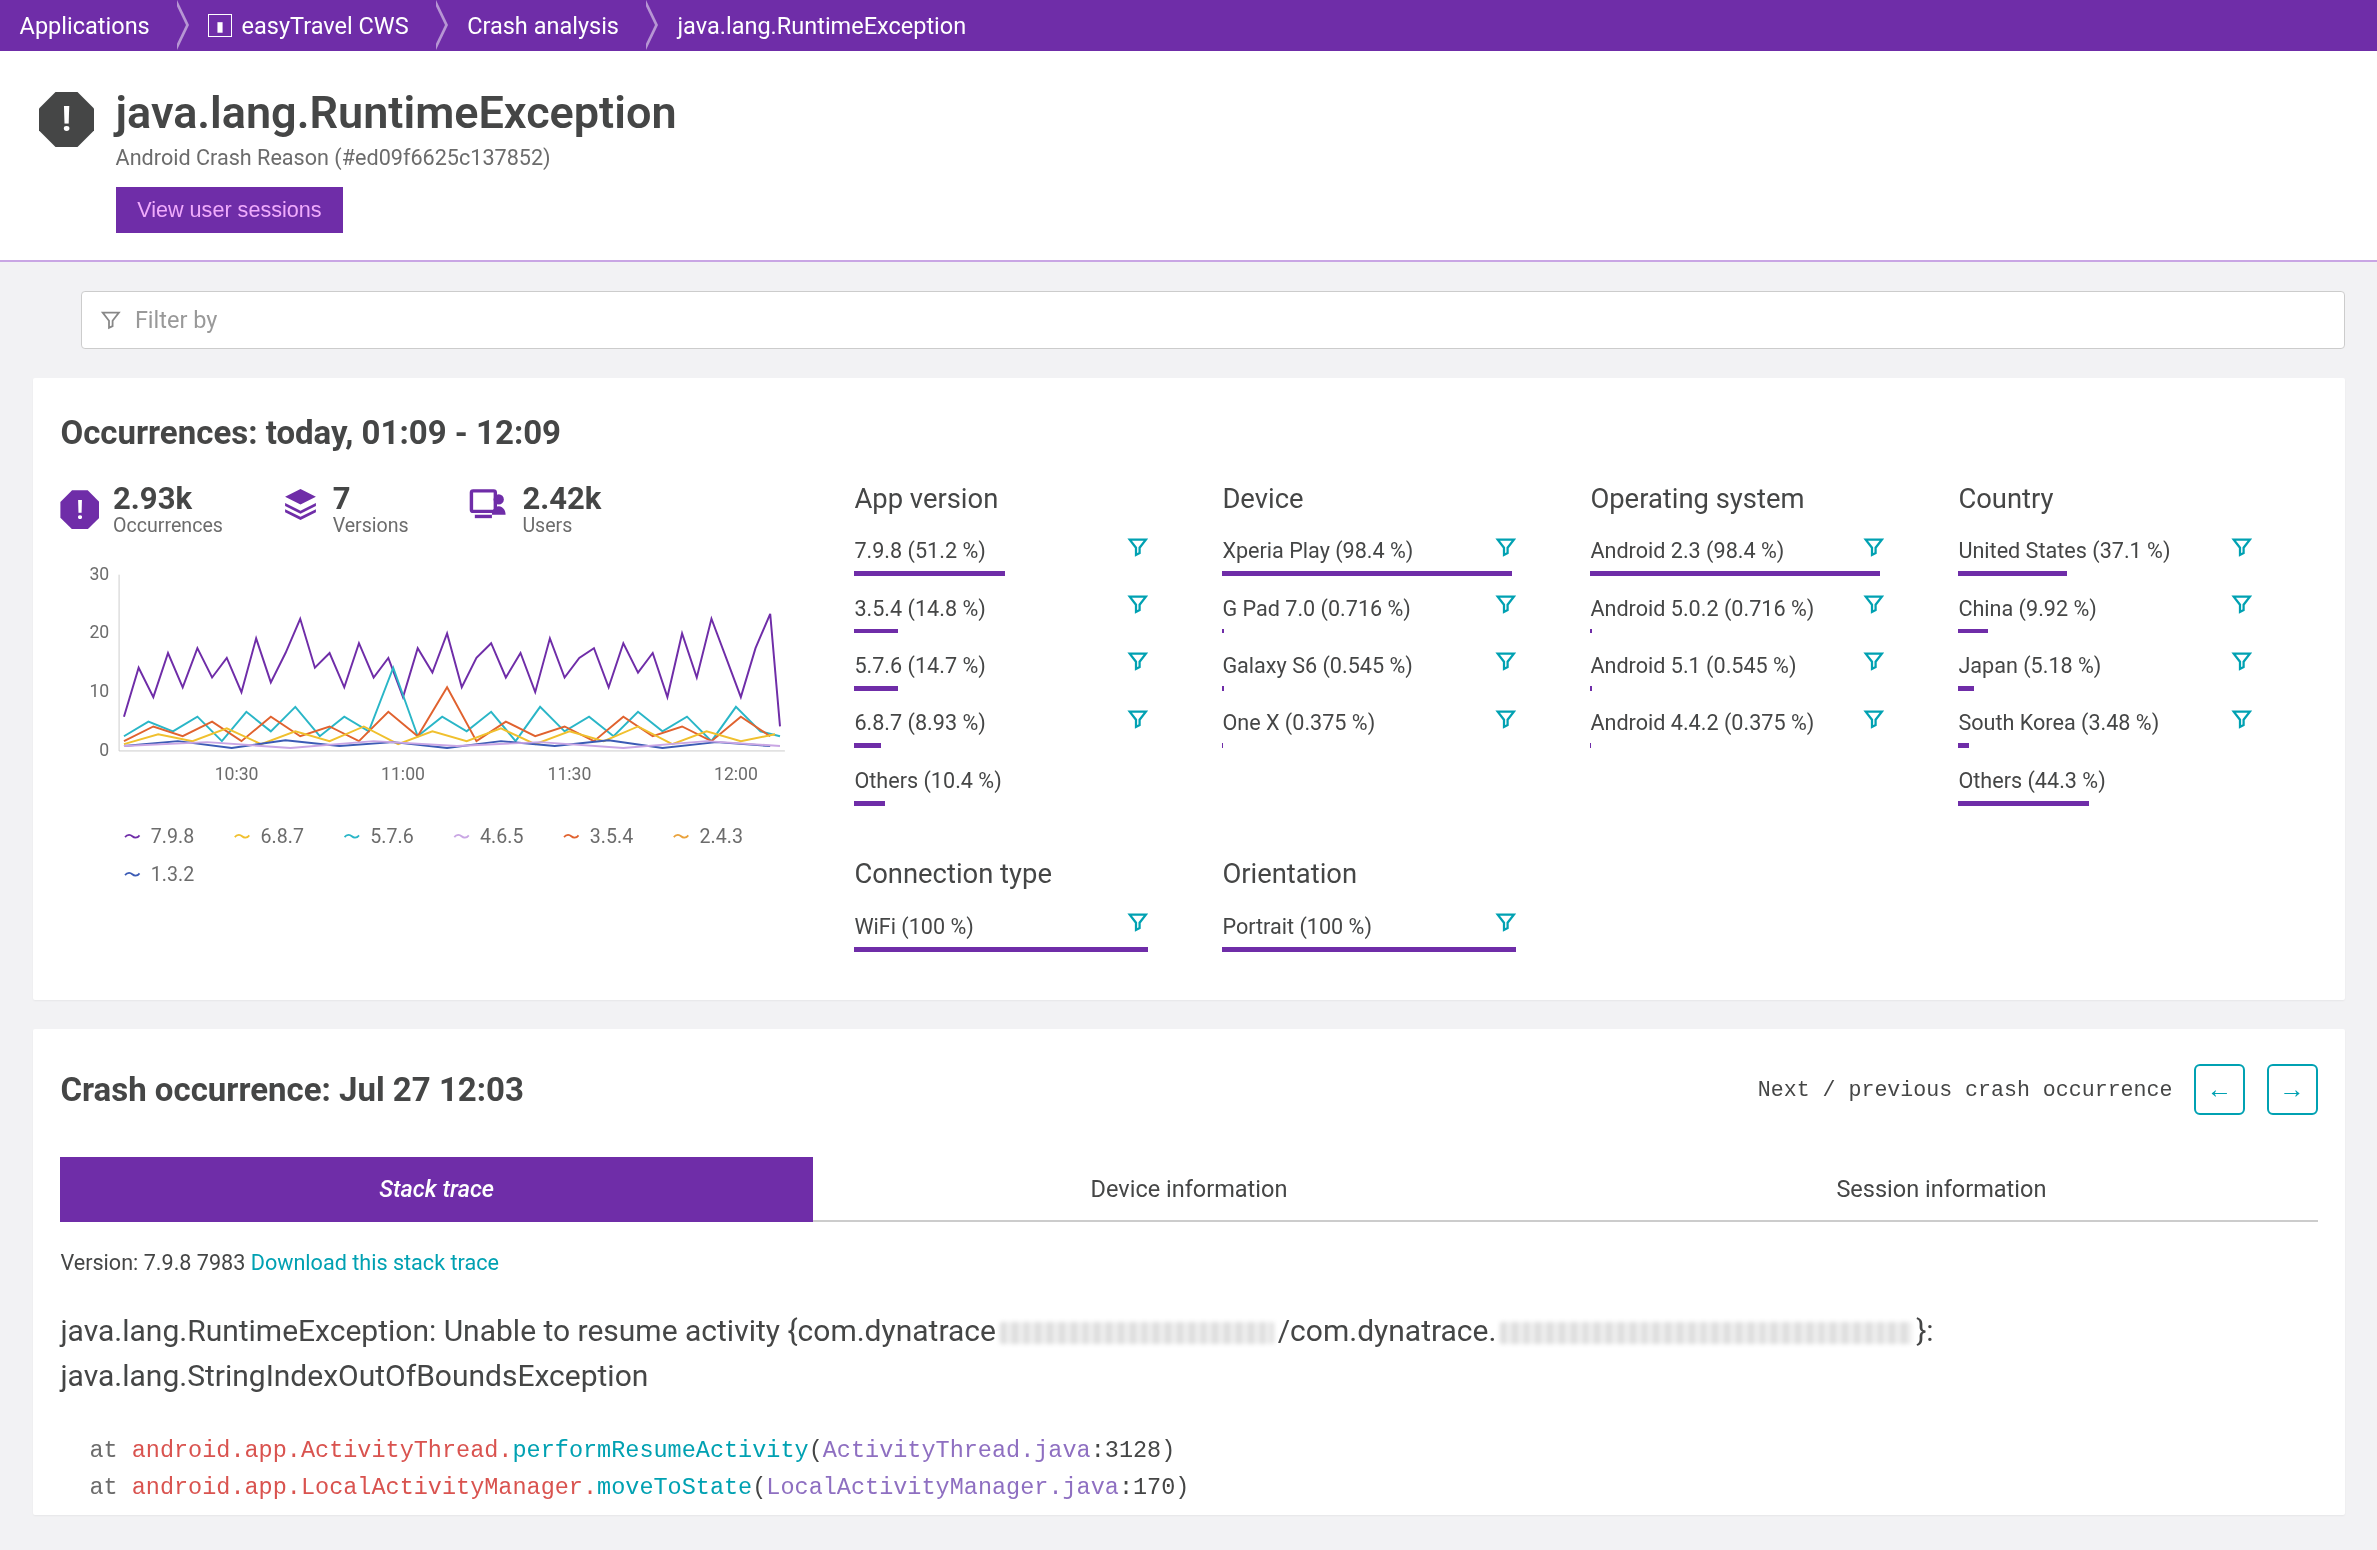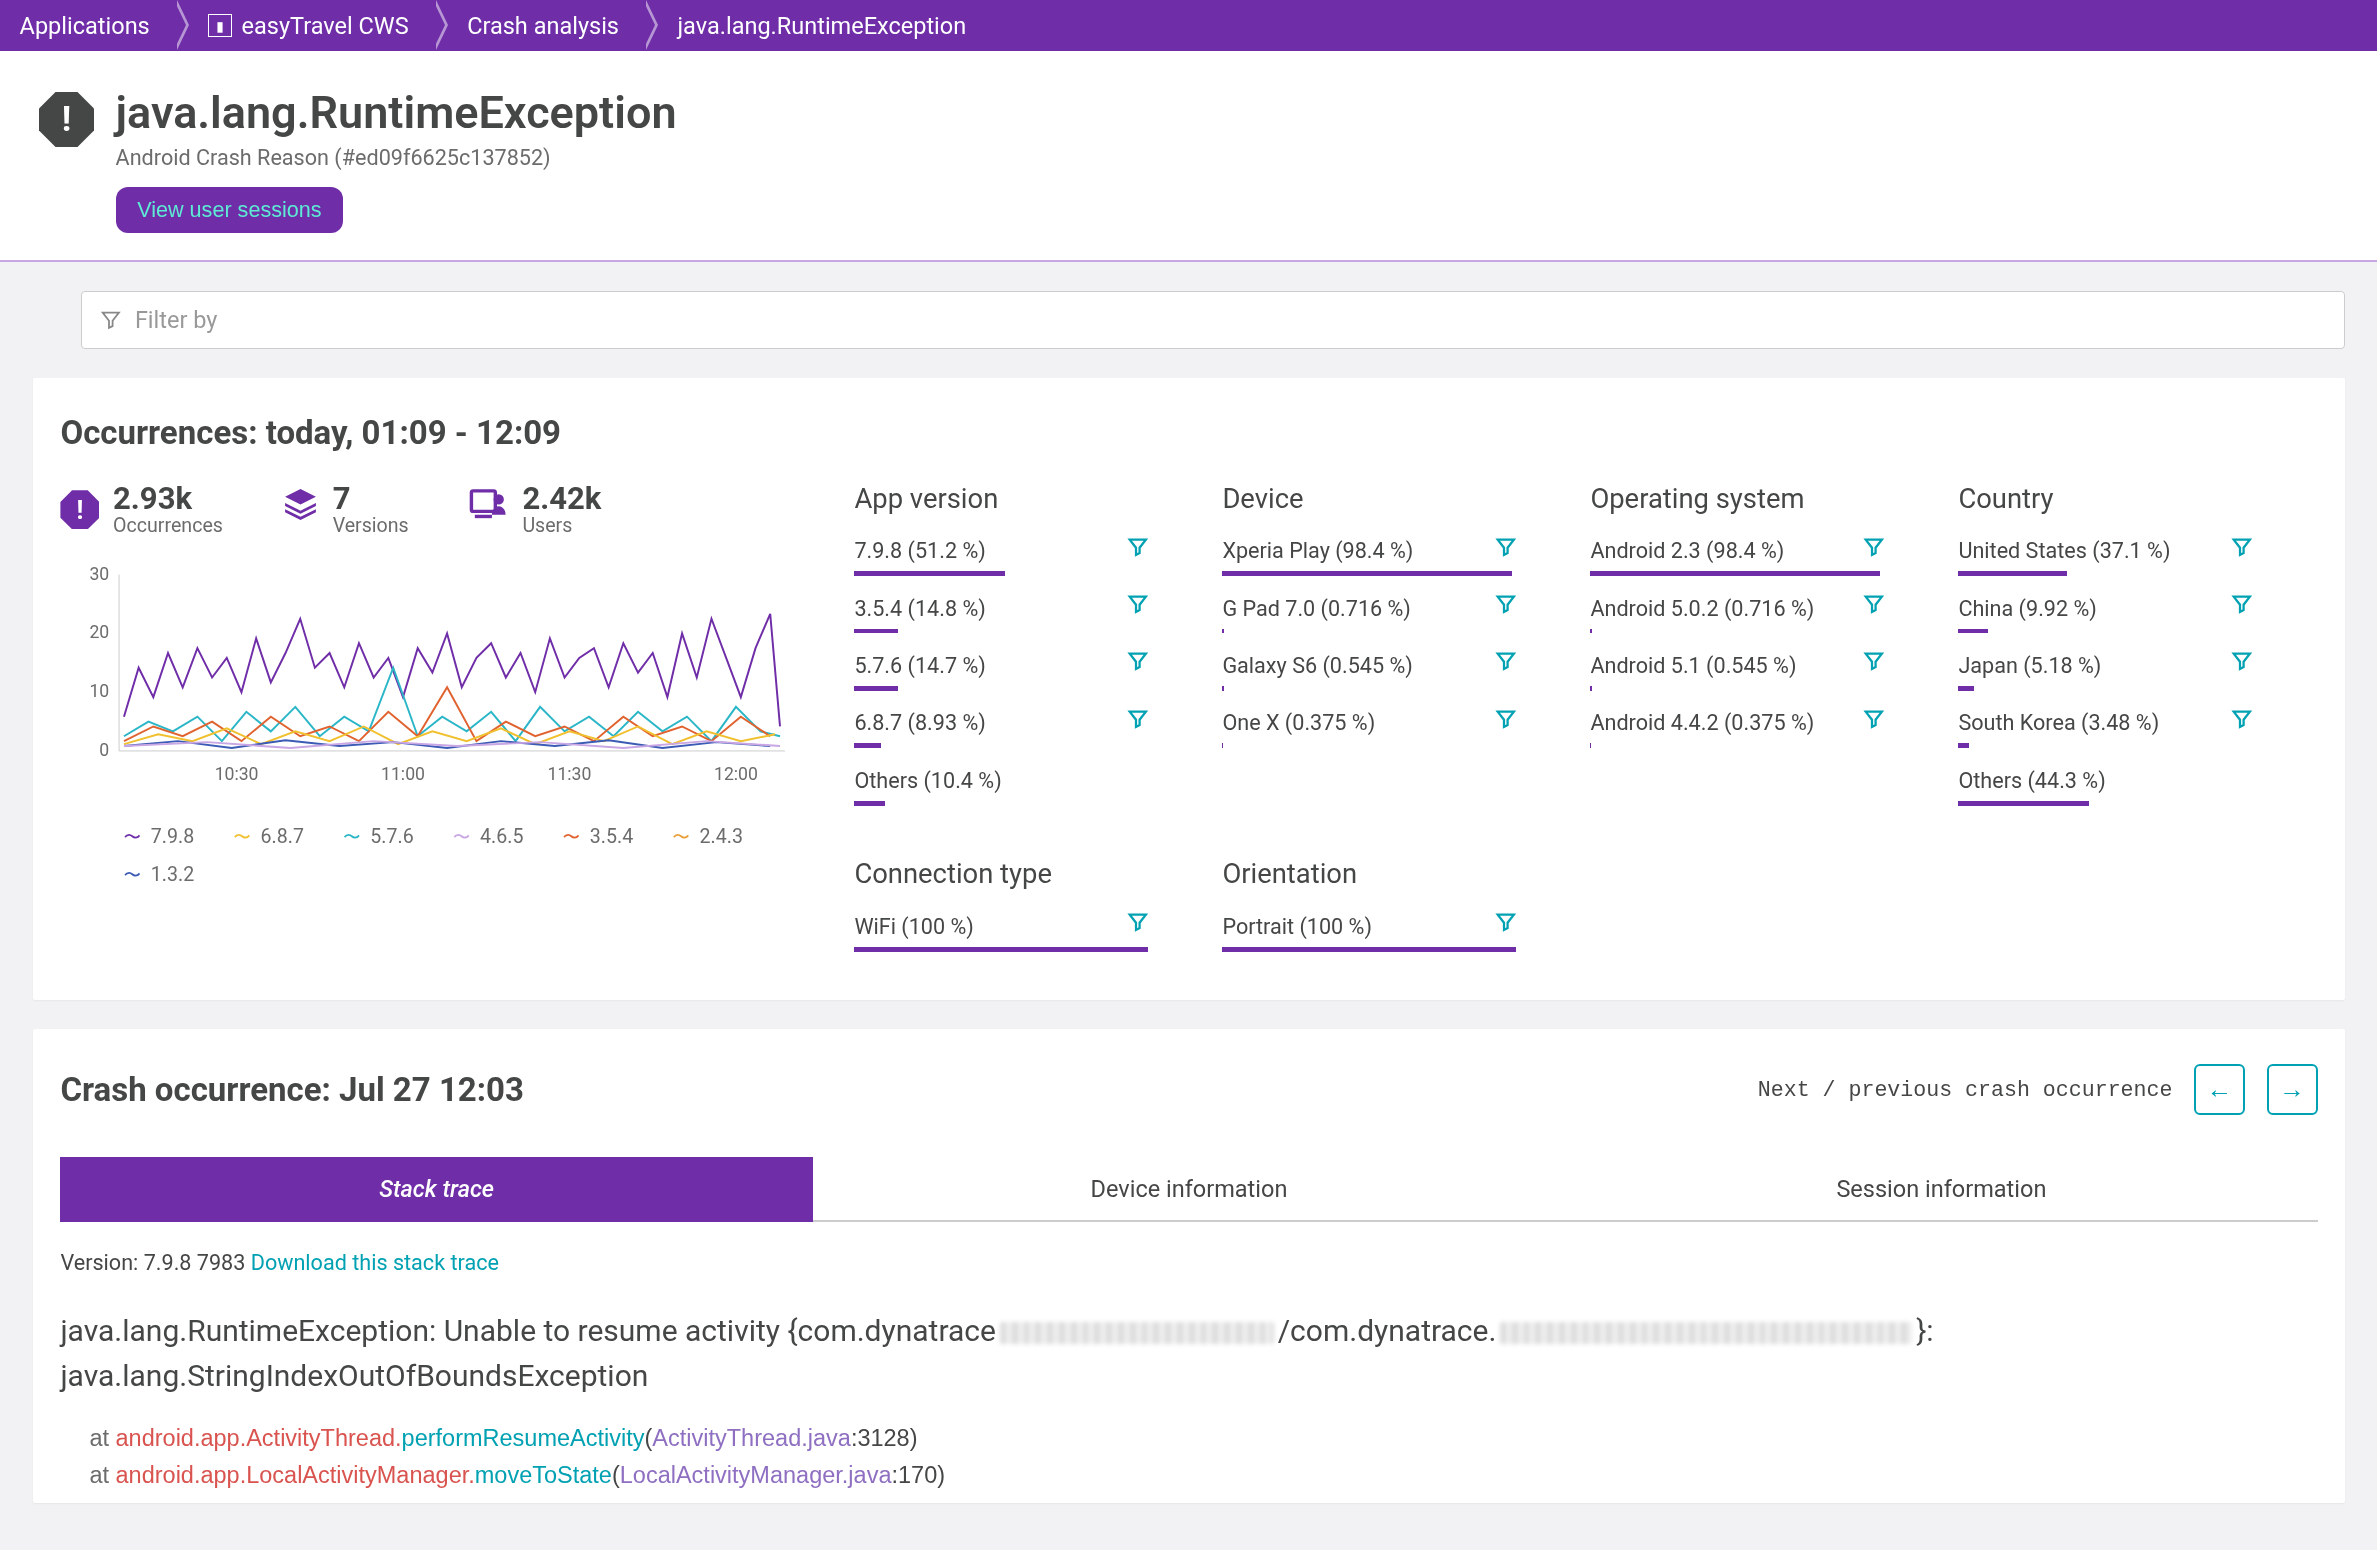--- a/index.html
+++ b/index.html
@@ -8,21 +8,21 @@
 .breadcrumb-item { display: flex; align-items: center; padding: 0 23.5px 0 35px; position: relative; cursor: pointer; }
 .breadcrumb-item:first-child { padding-left: 19.6px; }
 .breadcrumb-item::after { content: ""; position: absolute; right: -12.7px; top: 0; width: 0; height: 0; border-top: 25.5px solid transparent; border-bottom: 25.5px solid transparent; border-left: 12.7px solid #6f2da8; z-index: 2; }
 .breadcrumb-item::before { content: ""; position: absolute; right: -15.7px; top: 0; width: 0; height: 0; border-top: 25.5px solid transparent; border-bottom: 25.5px solid transparent; border-left: 12.7px solid rgba(255,255,255,0.5); z-index: 1; }
 .breadcrumb-item:last-child::after, .breadcrumb-item:last-child::before { display: none; }
 .bc-icon { width: 23.5px; height: 23.5px; margin-right: 9.8px; display: inline-flex; align-items: center; justify-content: center; border: 1px solid #fff; font-size: 13.7px; }
 .header { background: #fff; padding: 35px 39px 27.4px; border-bottom: 2.9px solid #c9a6e4; display: flex; align-items: flex-start; gap: 21.6px; }
 .header-icon { width: 55px; height: 55px; background: #454646; color: #fff; display: flex; align-items: center; justify-content: center; font-size: 35px; font-weight: bold; clip-path: polygon(30% 0%, 70% 0%, 100% 30%, 100% 70%, 70% 100%, 30% 100%, 0% 70%, 0% 30%); margin-top: 5.9px; }
 .header h1 { font-size: 45px; font-weight: 600; color: #454646; margin-bottom: 5.9px; }
 .header-subtitle { font-size: 21.6px; color: #6c6c6c; margin-bottom: 17.6px; }
-.btn-primary { background: #6f2da8; color: #5eead4; border: none; padding: 9.8px 21.6px; font-size: 21.6px; border-radius: 12px; cursor: pointer; font-weight: 500; text-align: right; }
+.btn-primary { background: #6f2da8; color: #f0abfc; border: none; padding: 9.8px 21.6px; font-size: 21.6px; border-radius: 0; cursor: pointer; font-weight: 500; text-align: right; }
 .filter-bar { margin: 29px 33px 0; padding-left: 48px; }
 .filter-input { width: 100%; border: 1px solid #ccc; border-radius: 3.9px; padding: 13.7px 17.6px; font-size: 23.5px; display: flex; align-items: center; gap: 13.7px; color: #999; background: #fff; }
 .panel { background: #fff; margin: 29px 33px; padding: 35px 27.4px; border-radius: 2px; box-shadow: 0 1px 2px rgba(0,0,0,0.05); }
 .panel-title { font-size: 33px; font-weight: 700; color: #454646; margin-bottom: 31px; }
 .occurrences-layout { display: flex; gap: 59px; }
 .left-column { width: 735px; flex-shrink: 0; }
 .stats-row { display: flex; gap: 59px; margin-bottom: 23.5px; }
 .stat { display: flex; align-items: center; gap: 13.7px; }
 .stat-icon { color: #6f2da8; font-size: 39px; }
 .stat-icon.octagon { width: 39px; height: 39px; background: #6f2da8; color: #fff; display: flex; align-items: center; justify-content: center; font-size: 25.5px; font-weight: bold; clip-path: polygon(30% 0%, 70% 0%, 100% 30%, 100% 70%, 70% 100%, 30% 100%, 0% 70%, 0% 30%); }
@@ -46,21 +46,21 @@
 .nav-ctrl { display: flex; align-items: center; gap: 21.6px; }
 .nav-text { font-size: 21.6px; color: #454646; font-family: Liberation Mono, monospace; }
 .nav-btn { width: 51px; height: 51px; border: 2px solid #00a1b2; border-radius: 5.9px; background: #fff; color: #00a1b2; font-size: 25.5px; cursor: pointer; display: flex; align-items: center; justify-content: center; }
 .tabs { display: flex; }
 .tab { flex: 1; text-align: center; padding: 17.6px 0; font-size: 23.5px; cursor: pointer; border-bottom: 2.9px solid #ccc; color: #454646; }
 .tab.active { background: #6f2da8; color: #fff; border-bottom: 2.9px solid #6f2da8; font-weight: 500; font-style: italic; }
 .trace-meta { margin-top: 27.4px; font-size: 21.6px; }
 .trace-link { color: #00a1b2; cursor: pointer; }
 .exception-msg { margin-top: 33px; font-size: 30px; font-weight: 400; line-height: 1.5; }
 .redacted { display: inline-block; width: 274px; height: 21.6px; background: repeating-linear-gradient(90deg,#ddd,#ddd 5.9px,#eee 5.9px,#eee 11.8px); filter: blur(2px); vertical-align: middle; border-radius: 2px; margin: 0 3.9px; }
-.stack-lines { margin-top: 22px; font-family: Liberation Sans, sans-serif; font-size: 23.5px; line-height: 1.6; color: #454646; }
+.stack-lines { margin-top: 34px; font-family: Liberation Mono, monospace; font-size: 23.5px; line-height: 1.6; color: #454646; }
 .stack-line { padding-left: 29px; }
 .kw-at { color: #6c6c6c; }
 .pkg { color: #d9534f; }
 .method { color: #00a1b2; }
 .file { color: #8e6fc1; }
 .funnel-svg { width: 21.6px; height: 21.6px; }
 </style>
 </head>
 <body>
 

